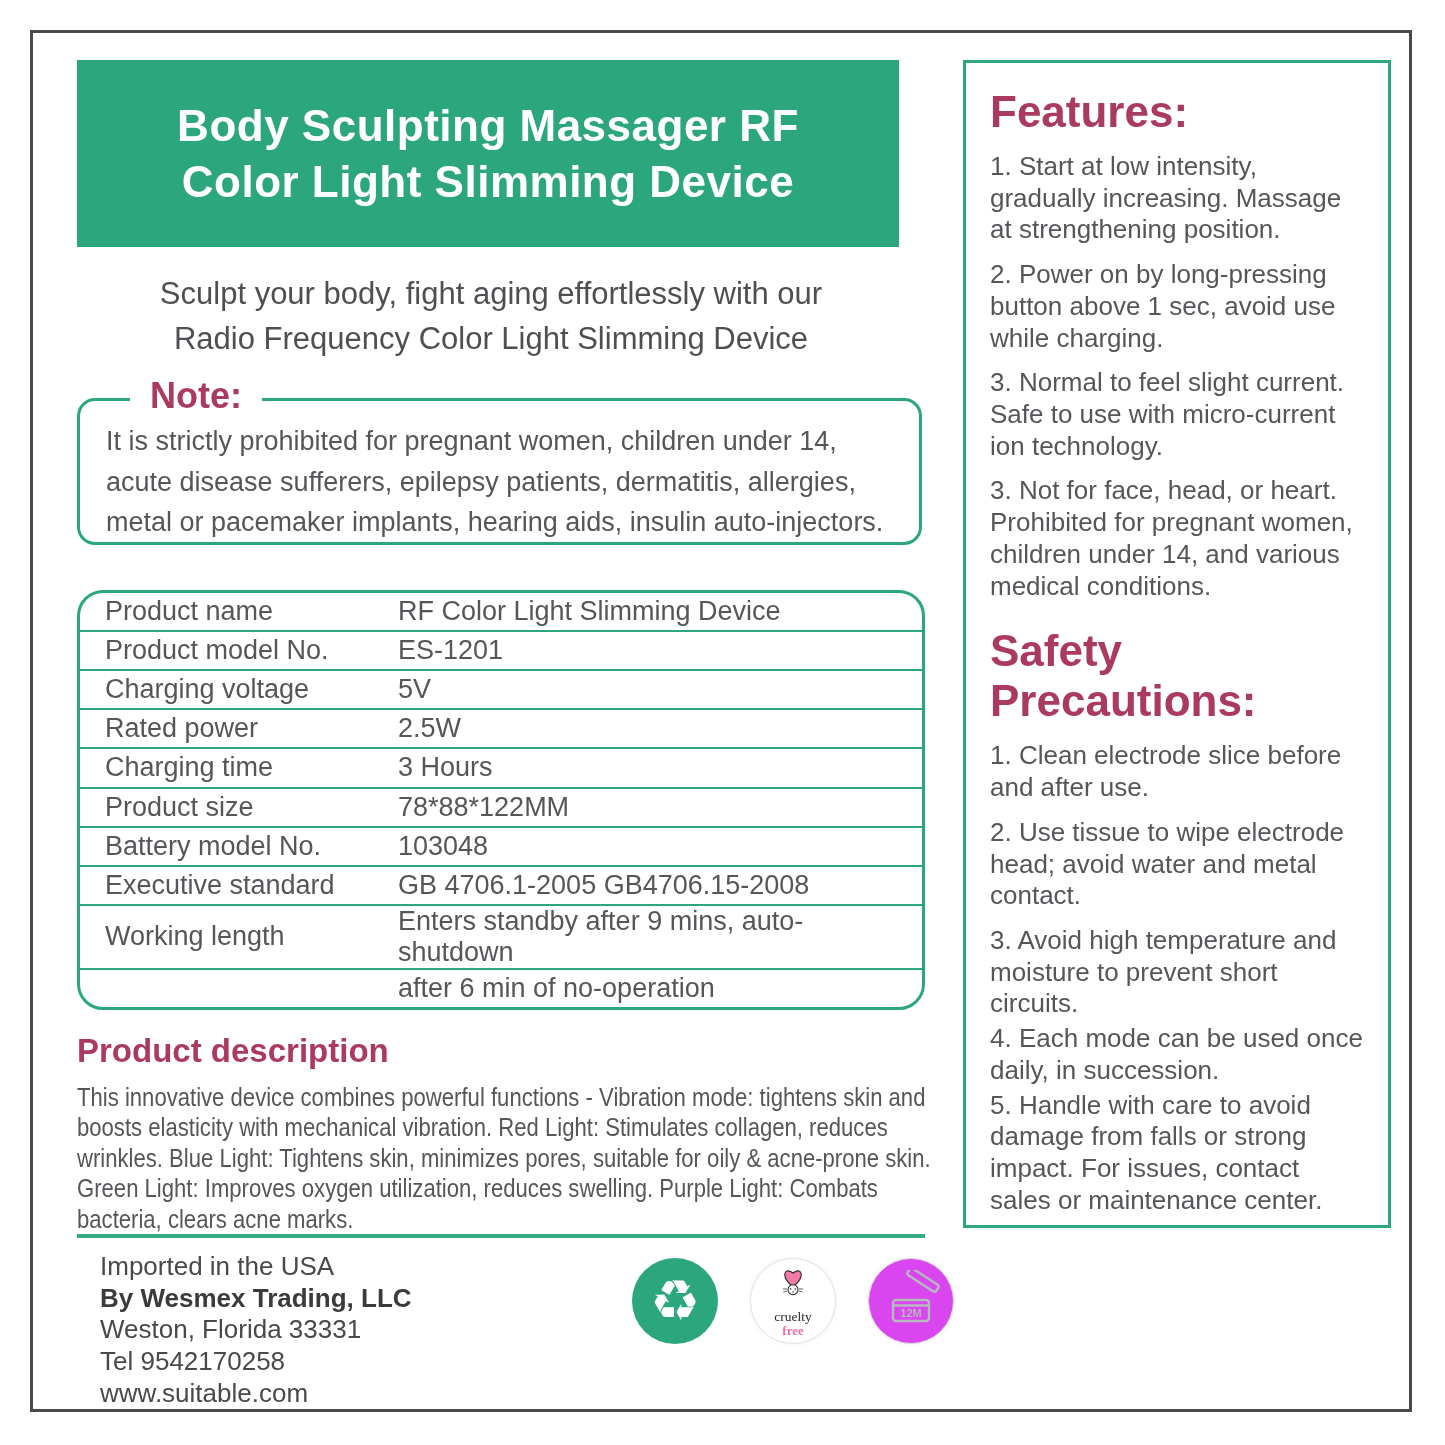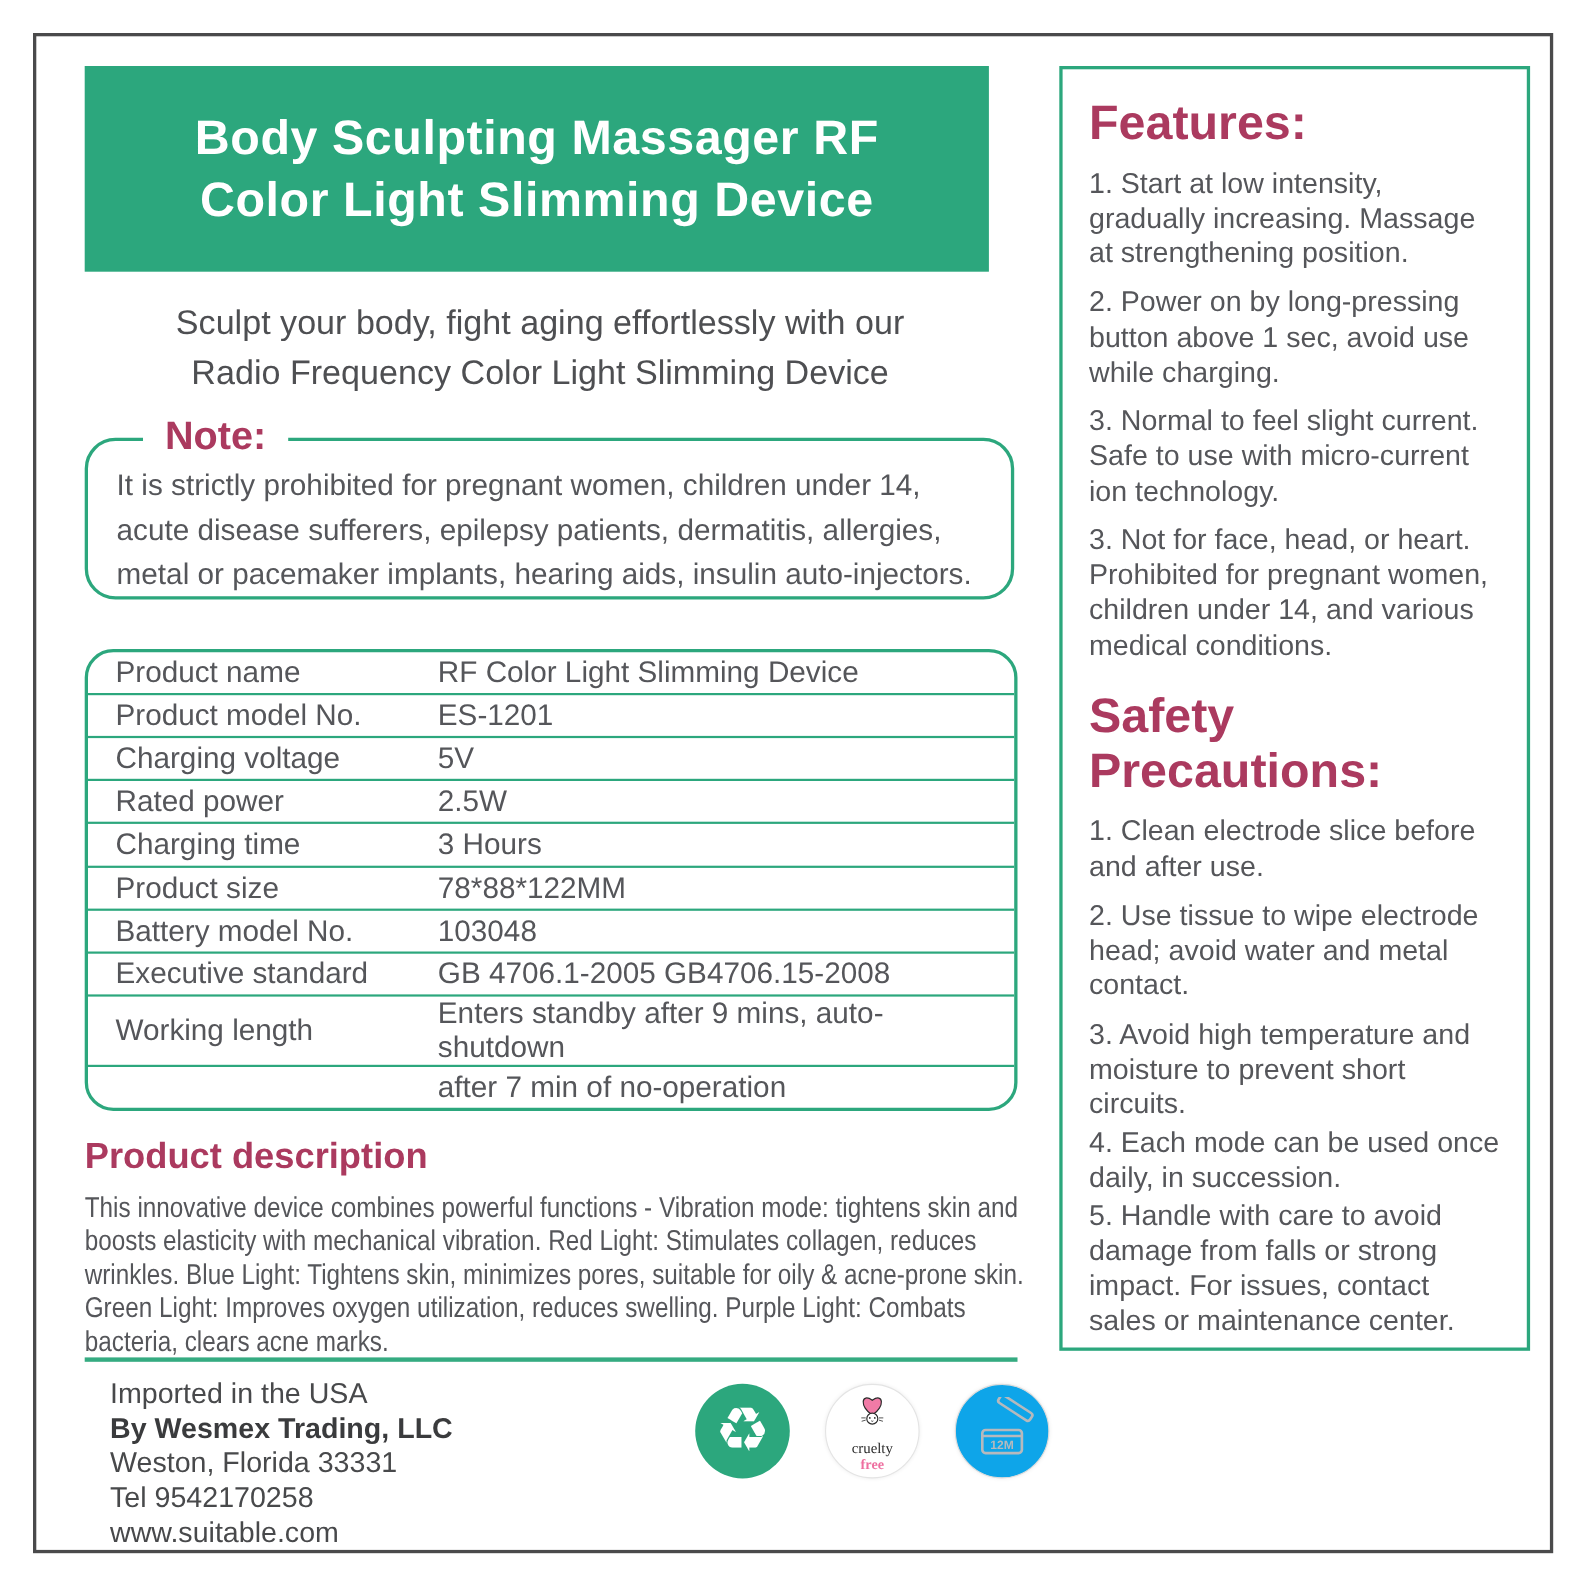--- a/index.html
+++ b/index.html
@@ -23,21 +23,21 @@
 
   
   .subtitle{
     left:60px;top:272px;width:862px;text-align:center;color:#4e4f52;
     font-size:31px;line-height:1.45;
   }
 
   
   .note-box{
     left:77px;top:398px;width:845px;height:147px;
-    border:3px solid #2ca77d;border-radius:28px;
+    border:3px solid #2ca77d;border-radius:18px;
   }
   .note-label{
     position:absolute;top:-26px;left:50px;background:#ffffff;padding:0 20px;
     color:#ab3a5f;font-weight:700;font-size:36px;
   }
   .note-text{
     padding:20px 26px 0 26px;color:#55565a;font-size:27px;line-height:1.5;
   }
 
   
@@ -66,21 +66,21 @@
 
   
   .badges{left:632px;top:1258px;display:flex;gap:32px;align-items:center;}
   .badge{width:86px;height:86px;border-radius:50%;box-sizing:border-box;
     display:flex;flex-direction:column;align-items:center;justify-content:center;}
   .badge.recycle{background:#2ca77d;color:#fff;}
   .badge.recycle .glyph{font-family:"DejaVu Sans",sans-serif;font-size:56px;line-height:1;}
   .badge.cruelty{background:#fff;border:1px solid #e4e4e4;box-shadow:0 0 4px rgba(0,0,0,.08);}
   .badge.cruelty .cf-top{font-family:"Liberation Serif",serif;font-size:13.5px;color:#2b2b2b;line-height:1;margin-top:12px;}
   .badge.cruelty .cf-bottom{font-family:"Liberation Serif",serif;font-size:13px;color:#ee6fa0;font-weight:700;line-height:1.1;}
-  .badge.jar{background:#0ea5e9;border:1px solid #dcdcdc;box-shadow:0 0 4px rgba(0,0,0,.08);}
+  .badge.jar{background:#d946ef;border:1px solid #dcdcdc;box-shadow:0 0 4px rgba(0,0,0,.08);}
 
   
   .panel{
     left:963px;top:60px;width:428px;height:1168px;border:3px solid #2ca77d;
     padding:22px 24px;overflow:hidden;
   }
   .panel-heading{color:#ab3a5f;font-weight:700;font-size:44px;margin:2px 0 14px 0;}
   .panel-heading.second{margin-top:24px;}
   .panel-item{color:#55565a;font-size:26px;line-height:1.22;margin-bottom:13px;}
   .panel-item.tight{margin-bottom:3px;}
@@ -137,21 +137,21 @@
   <div class="spec-row">
     <div class="spec-label">Executive standard</div>
     <div class="spec-value">GB 4706.1-2005 GB4706.15-2008</div>
   </div>
   <div class="spec-row">
     <div class="spec-label">Working length</div>
     <div class="spec-value">Enters standby after 9 mins, auto-shutdown</div>
   </div>
   <div class="spec-row">
     <div class="spec-label"></div>
-    <div class="spec-value">after 7 min of no-operation</div>
+    <div class="spec-value">after 6 min of no-operation</div>
   </div>
 </div>
 
 <div class="abs desc-heading">Product description</div>
 <div class="abs desc-text">This innovative device combines powerful functions - Vibration mode: tightens skin and boosts elasticity with mechanical vibration. Red Light: Stimulates collagen, reduces wrinkles. Blue Light: Tightens skin, minimizes pores, suitable for oily &amp; acne-prone skin. Green Light: Improves oxygen utilization, reduces swelling. Purple Light: Combats bacteria, clears acne marks.</div>
 
 <div class="abs divider"></div>
 
 <div class="abs contact">
   <div>Imported in the USA</div>

